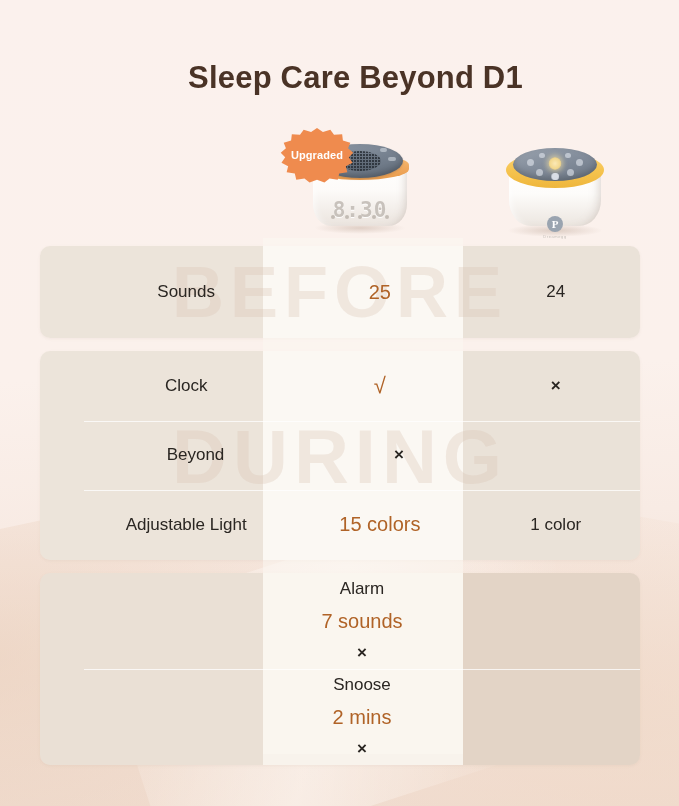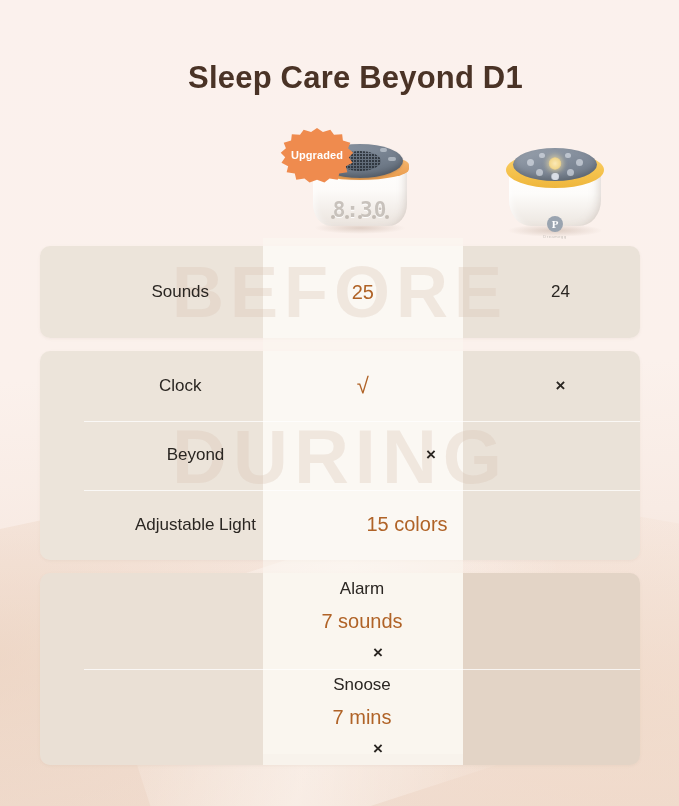--- a/index.html
+++ b/index.html
@@ -273,21 +273,21 @@
 
   .cell {
     display: flex;
     align-items: center;
     justify-content: center;
     height: 100%;
     box-sizing: border-box;
   }
   .cell-feature { width: 223px; color: #2a2622; font-size: 17px; }
   .cell-new     { width: 200px; color: #b06327; font-size: 20px; }
-  .cell-old     { width: 184px; color: #2a2622; font-size: 17px; margin-left: 32px; }
+  .cell-old     { width: 184px; color: #2a2622; font-size: 17px; }
 
   .cell-new.mark  { font-size: 22px; }
   .cell-old.mark  { font-size: 17px; font-weight: bold; }
 
   .bgstrip {
     position: absolute;
     inset: 0;
     display: flex;
     z-index: 0;
   }
@@ -398,39 +398,40 @@
         <div class="cell cell-new mark">√</div>
         <div class="cell cell-old mark">×</div>
       </div>
       <div class="row">
         <div class="cell cell-feature">Beyond</div>
         <div class="cell cell-old mark">×</div>
       </div>
       <div class="row">
         <div class="cell cell-feature">Adjustable Light</div>
         <div class="cell cell-new">15 colors</div>
+        <div class="cell cell-old">1 color</div>
       </div>
     </div>
   </div>
 
   <div class="group g3">
     <div class="bgstrip">
       <div class="s1"></div>
       <div class="s2"></div>
       <div class="s3"></div>
     </div>
     <div class="rows">
       <div class="row">
         <div class="cell cell-feature">Alarm</div>
         <div class="cell cell-new">7 sounds</div>
         <div class="cell cell-old mark">×</div>
       </div>
       <div class="row">
         <div class="cell cell-feature">Snoose</div>
-        <div class="cell cell-new">7 mins</div>
+        <div class="cell cell-new">2 mins</div>
         <div class="cell cell-old mark">×</div>
       </div>
     </div>
   </div>
 
 </div>
 
 <div style="position:absolute;left:263px;top:238px;width:200px;height:516px;background:rgba(252,248,243,0.55);pointer-events:none;z-index:0;"></div>
 
 </body></html>

